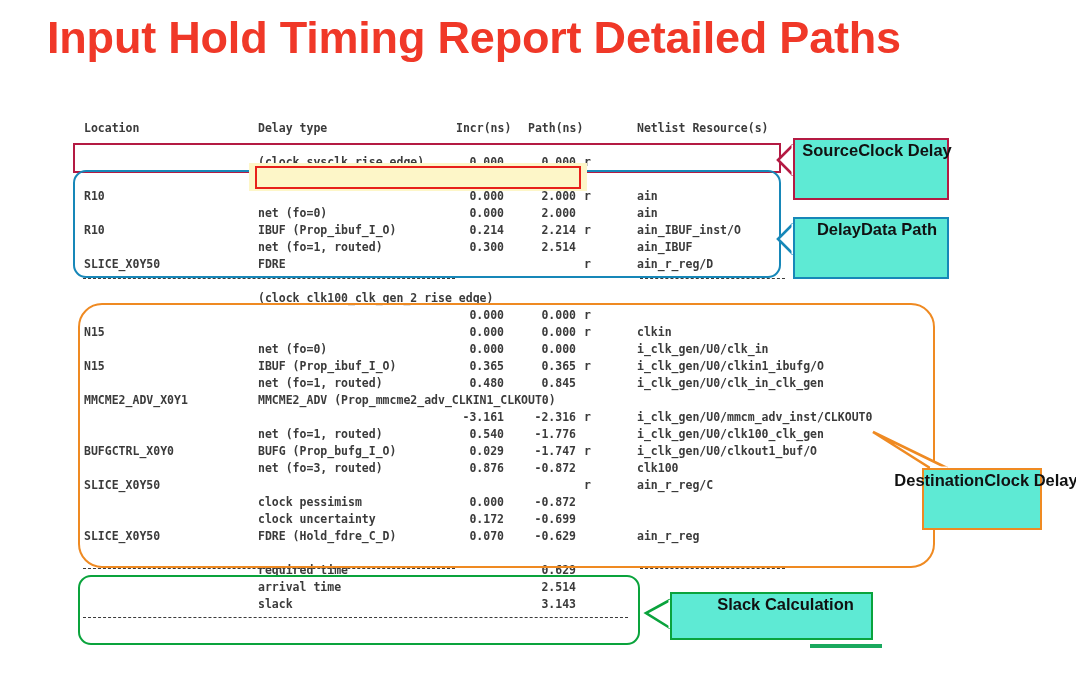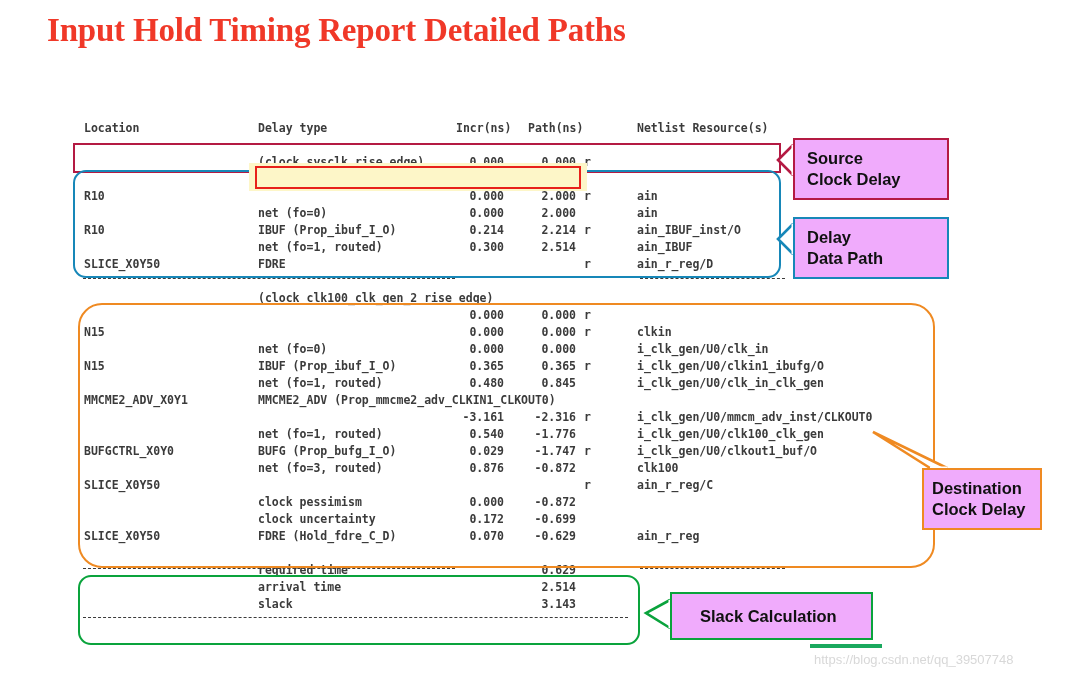--- a/index.html
+++ b/index.html
@@ -8,22 +8,22 @@
     background:#ffffff;
     font-family:"Liberation Sans",sans-serif;
     overflow:hidden;
     position:relative;
   }
   #stage{position:absolute;left:0;top:0;width:1076px;height:681px;}
 
   
   .title{
     position:absolute;left:47px;top:12px;
-    font-family:Liberation Serif, serif;
-    font-size:33px;font-weight:bold;
+    font-family:Liberation Sans, sans-serif;
+    font-size:45px;font-weight:bold;
     color:#f03828;
     letter-spacing:-0.2px;
     white-space:nowrap;
   }
 
   
   .report{
     position:absolute;
     left:84px;top:120px;
     width:980px;
@@ -77,24 +77,24 @@
     position:absolute;left:249px;top:163px;width:338px;height:28px;
     background:#fdf6c8;
   }
   .hl-red{
     position:absolute;left:255px;top:166px;width:326px;height:23px;
     border:2.6px solid #e8201a;box-sizing:border-box;
   }
 
   
   .callout{
-    position:absolute;box-sizing:border-box;background:#f0abfc;
+    position:absolute;box-sizing:border-box;background:#5eead4;
     font-family:"Liberation Sans",sans-serif;
     font-weight:bold;color:#111;
-    display:flex;flex-direction:column;justify-content:center;
+    display:flex;flex-direction:row;justify-content:center;
   }
   .callout .ln{display:block;white-space:nowrap;}
 
   .co-src{
     left:793px;top:138px;width:156px;height:62px;
     border:2.6px solid #b41a43;
     font-size:16.5px;line-height:21px;padding-left:12px;
   }
   .co-data{
     left:793px;top:217px;width:156px;height:62px;
@@ -168,20 +168,19 @@
   <div class="callout co-dest">
     <span class="ln">Destination</span>
     <span class="ln">Clock Delay</span>
   </div>
 
   <div class="callout co-slack">
     <span class="ln">Slack Calculation</span>
   </div>
 
   <div class="wm-bar"></div>
-  <div class="watermark">https://blog.csdn.net/qq_39507748</div>
 
 <div class="dashrule" style="left: 83px; top: 278px; width: 372px;"></div>
     <div class="dashrule" style="left: 640px; top: 278px; width: 145px;"></div>
     <div class="dashrule" style="left: 83px; top: 568px; width: 372px;"></div>
     <div class="dashrule" style="left: 640px; top: 568px; width: 145px;"></div>
     <div class="dashrule" style="left: 83px; top: 617px; width: 545px;"></div>
   </div>
 
 </body></html>

